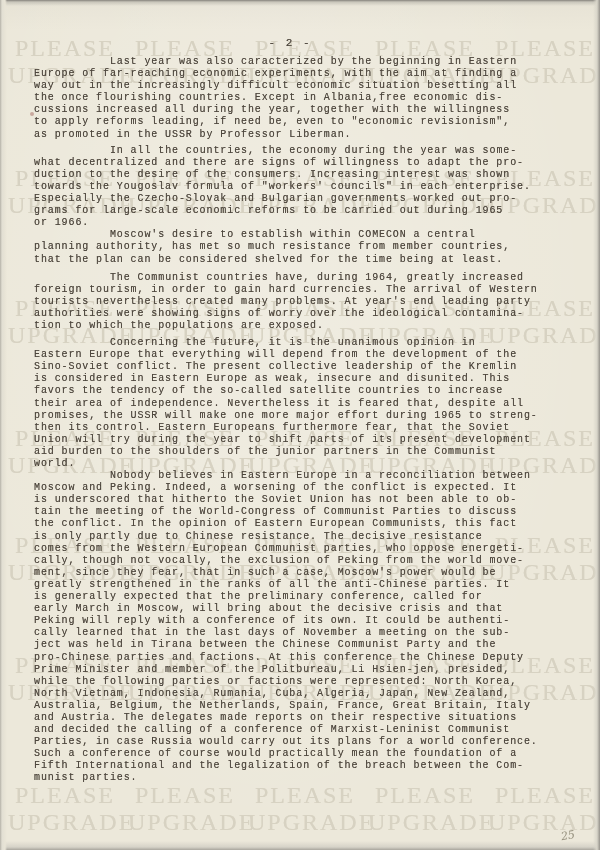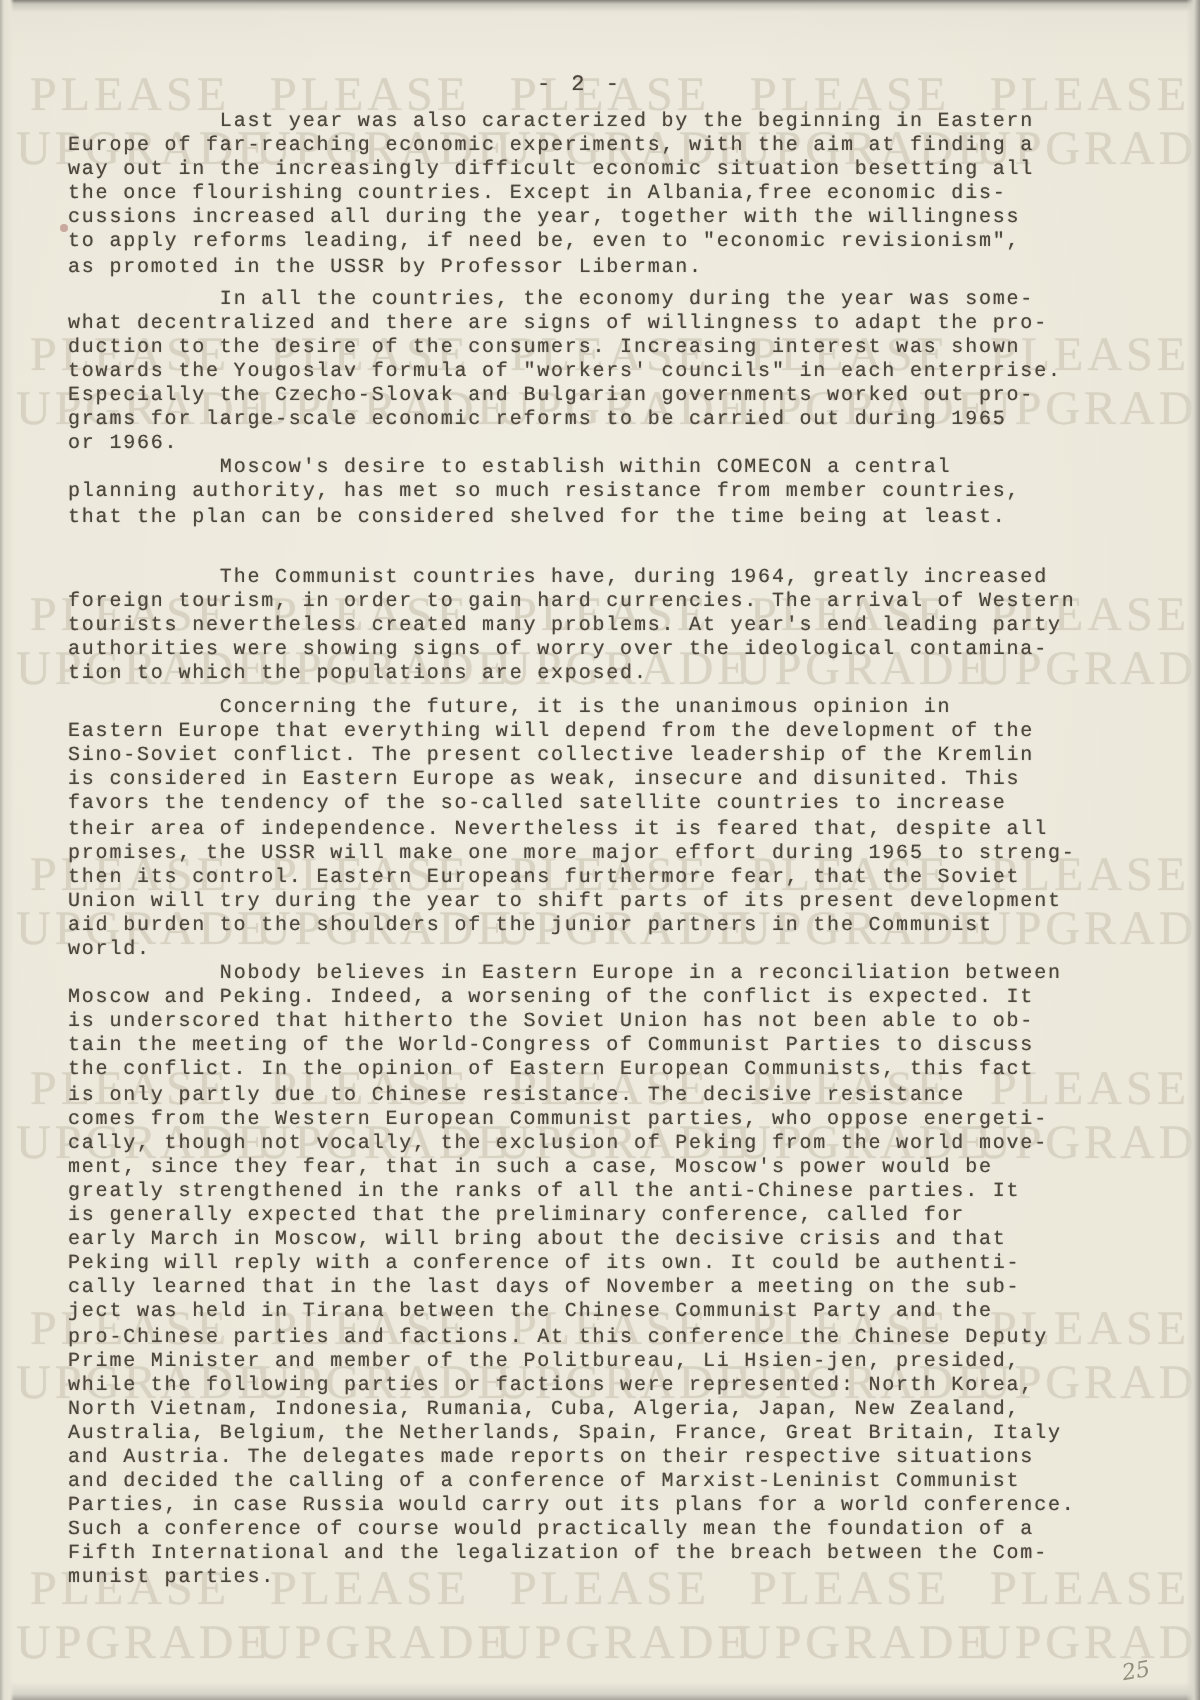--- a/index.html
+++ b/index.html
@@ -46,21 +46,21 @@
   }
   #document-body p{
     margin:0;
     font-size:10px;
     line-height:12.1px;
     letter-spacing:0.9px;
     white-space:pre-wrap;
     text-shadow:0 0 0.55px rgba(66,58,48,0.6);
   }
   #document-body p.gap-4{margin-bottom:4px;}
-  #document-body p.gap-6{margin-bottom:18px;}
+  #document-body p.gap-6{margin-bottom:6px;}
   #document-body p.gap-5{margin-bottom:5px;}
   .page-number{
     position:absolute;left:250px;top:37px;width:80px;
     text-align:center;
     color:var(--ink);
     font-size:11px;letter-spacing:2px;
     text-shadow:0 0 0.55px rgba(66,58,48,0.6);
   }
   .handwritten-note{
     position:absolute;left:561px;top:829px;

